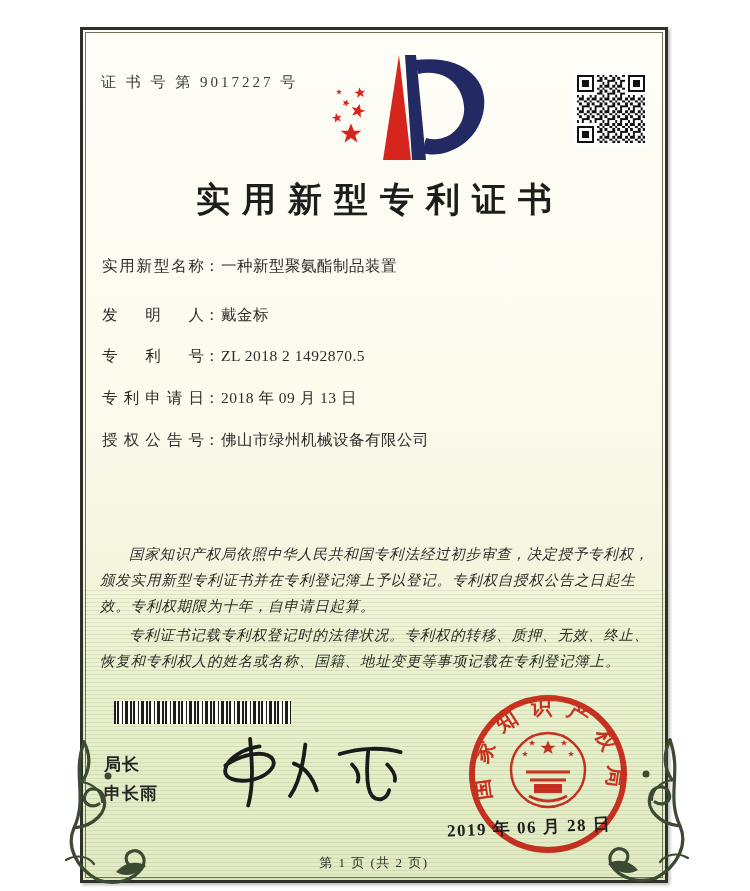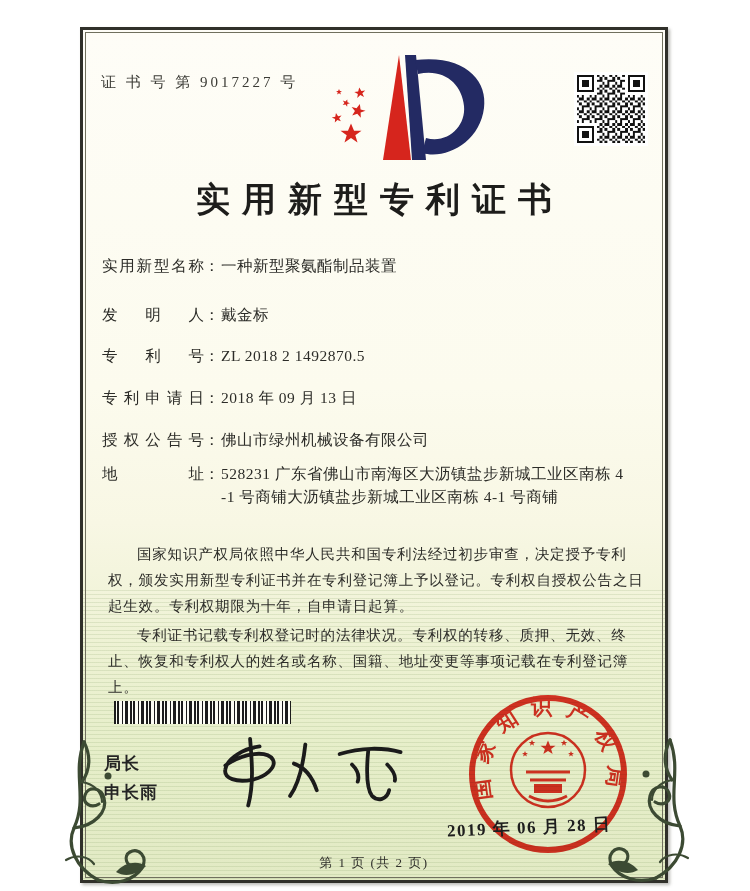--- a/index.html
+++ b/index.html
@@ -33,29 +33,29 @@
   }
   
   .row{position:absolute;left:102px;font-size:15.5px;color:#2c2c28;}
   .flabel{display:inline-block;width:102px;text-align:justify;text-align-last:justify;vertical-align:top;line-height:23px;}
   .fcolon{display:inline-block;width:17px;vertical-align:top;line-height:23px;}
   .fvalue{display:inline-block;max-width:452px;vertical-align:top;letter-spacing:.5px;white-space:pre-line;line-height:23px;}
   .row.r0{top:254px}.row.r1{top:303px}.row.r2{top:344px}.row.r3{top:386px}
   .row.r4{top:428px}.row.r5{top:462px}.row.rg1{top:508px}.row.rg2{top:508px;left:360px}
   
   .paras{position:absolute;left:100px;top:541px;width:552px;font-size:14.5px;line-height:26px;color:#2c2c28;letter-spacing:.8px;}
-  .paras p{margin:0 0 3px 8px;text-indent:2em;}
+  .paras p{margin:0 0 3px 0;text-indent:2em;font-style:italic;}
   
   .barcode{
     position:absolute;left:114px;top:701px;width:177px;height:23px;
     background:repeating-linear-gradient(90deg,#1c1c1c 0 2px,#fdfdf5 2px 3px,#1c1c1c 3px 5px,#fdfdf5 5px 8px,#1c1c1c 8px 9px,#fdfdf5 9px 11px,#1c1c1c 11px 14px,#fdfdf5 14px 16px);
   }
   .signer{
     position:absolute;left:104px;top:750px;font-size:17px;line-height:29px;
-    font-weight:bold;color:#242424;font-family:Liberation Mono, monospace;letter-spacing:1px;
+    font-weight:bold;color:#242424;font-family:Liberation Serif, serif;letter-spacing:1px;
   }
   .signature{position:absolute;left:212px;top:735px;width:200px;height:80px;}
   .seal{position:absolute;left:437px;top:688px;width:222px;height:172px;mix-blend-mode:multiply;opacity:.94;z-index:2;}
   .seal-date{
     position:absolute;left:447px;top:816px;z-index:3;font-size:17px;font-weight:bold;
     color:#1e1e1e;letter-spacing:1.5px;transform:rotate(-2.5deg);
   }
   .footer{position:absolute;left:80px;top:854px;width:588px;text-align:center;font-size:13px;color:#30302b;letter-spacing:1.5px;}
   .orn{position:absolute;width:100px;height:148px;z-index:1;}
   .orn-left{left:58px;top:740px;}
@@ -153,24 +153,20 @@
   </div>
   <div class="row r2">
     <span class="flabel">专利号</span><span class="fcolon">：</span><span class="fvalue">ZL 2018 2 1492870.5</span>
   </div>
   <div class="row r3">
     <span class="flabel">专利申请日</span><span class="fcolon">：</span><span class="fvalue">2018 年 09 月 13 日</span>
   </div>
   <div class="row r4">
     <span class="flabel">授权公告号</span><span class="fcolon">：</span><span class="fvalue">佛山市绿州机械设备有限公司</span>
   </div>
-  <div class="row r5">
-    <span class="flabel">地址</span><span class="fcolon">：</span><span class="fvalue">528231 广东省佛山市南海区大沥镇盐步新城工业区南栋 4
--1 号商铺大沥镇盐步新城工业区南栋 4-1 号商铺</span>
-  </div>
 
   <div class="paras">
     <p>国家知识产权局依照中华人民共和国专利法经过初步审查，决定授予专利权，颁发实用新型专利证书并在专利登记簿上予以登记。专利权自授权公告之日起生效。专利权期限为十年，自申请日起算。</p>
     <p>专利证书记载专利权登记时的法律状况。专利权的转移、质押、无效、终止、恢复和专利权人的姓名或名称、国籍、地址变更等事项记载在专利登记簿上。</p>
   </div>
 
   <div class="barcode"></div>
 
   <div class="signer">
     <div>局长</div>

